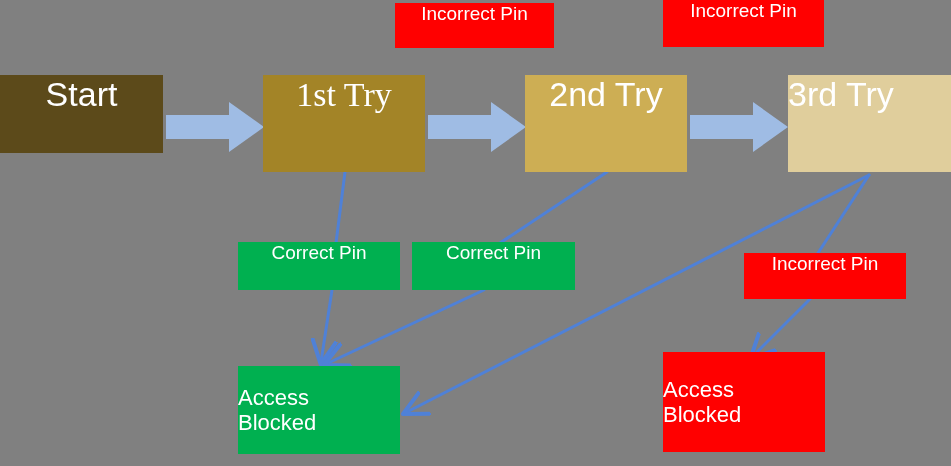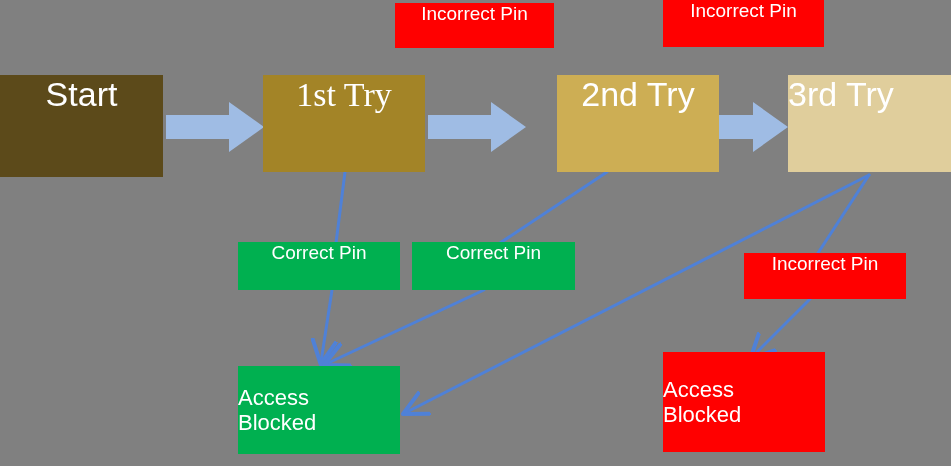--- a/index.html
+++ b/index.html
@@ -84,29 +84,29 @@
   <svg class="arrow-block" style="left:166px; top:102px;" width="98" height="50" viewBox="0 0 98 50">
     <path d="M 0 13 L 63 13 L 63 0 L 98 25 L 63 50 L 63 37 L 0 37 Z" fill="#9fbce4"></path>
   </svg>
   <svg class="arrow-block" style="left:428px; top:102px;" width="98" height="50" viewBox="0 0 98 50">
     <path d="M 0 13 L 63 13 L 63 0 L 98 25 L 63 50 L 63 37 L 0 37 Z" fill="#9fbce4"></path>
   </svg>
   <svg class="arrow-block" style="left:690px; top:102px;" width="98" height="50" viewBox="0 0 98 50">
     <path d="M 0 13 L 63 13 L 63 0 L 98 25 L 63 50 L 63 37 L 0 37 Z" fill="#9fbce4"></path>
   </svg>
 
-  <div class="node stage" style="left:0px; top:75px; width:163px; height:102px; background:#5c4a1a;">
+  <div class="node stage" style="left:0px; top:75px; width:163px; height:78px; background:#5c4a1a;">
     <span>Start</span>
   </div>
 
   <div class="node stage" style="left:263px; top:75px; width:162px; height:97px; background:#a38427;font-family:Liberation Serif, serif;">
     <span>1st Try</span>
   </div>
 
-  <div class="node stage" style="left:525px; top:75px; width:162px; height:97px; background:#cdae54;margin-left:32px;">
+  <div class="node stage" style="left:525px; top:75px; width:162px; height:97px; background:#cdae54;">
     <span>2nd Try</span>
   </div>
 
   <div class="node stage" style="left:788px; top:75px; width:163px; height:97px; background:#e0ce9c; justify-content:flex-start; ">
     <span>3rd Try</span>
   </div>
 
   <div class="node label" style="left:395px; top:3px; width:159px; height:45px; background:#ff0000;">
     <span>Incorrect Pin</span>
   </div>

